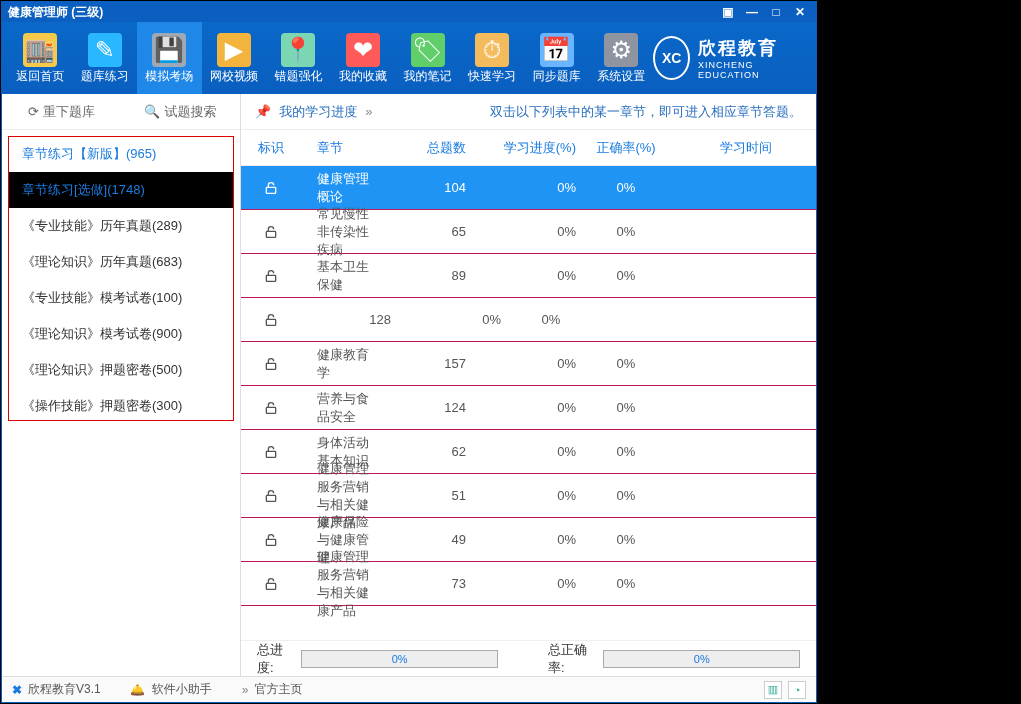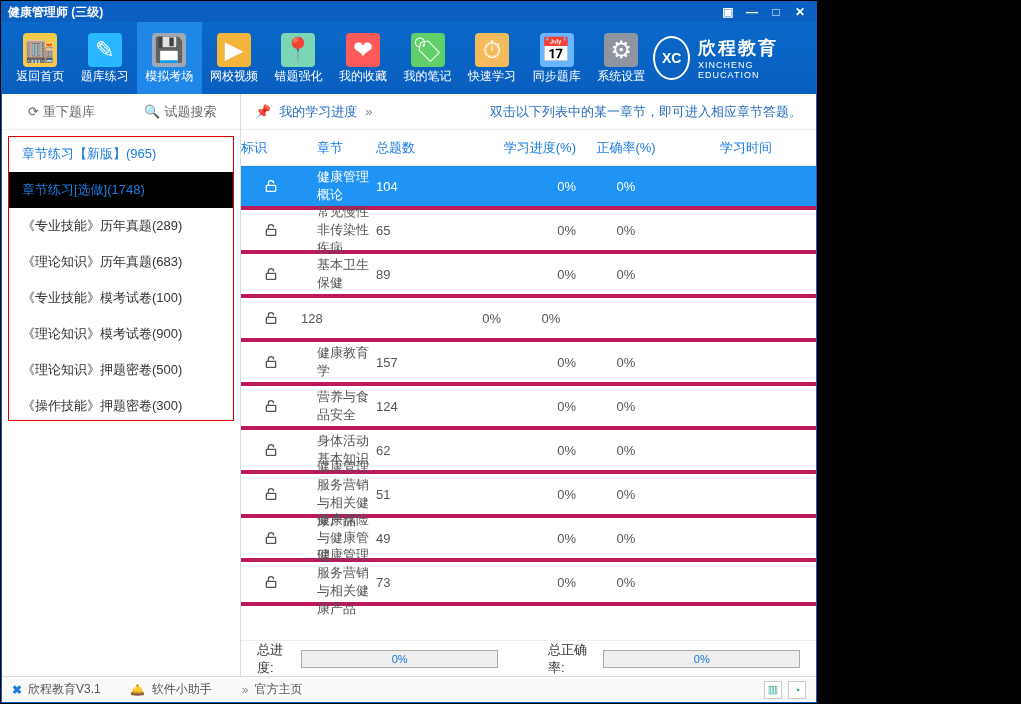--- a/index.html
+++ b/index.html
@@ -24,28 +24,28 @@
 .sidelist{flex:1;position:relative;padding:6px}
 .redbox{position:absolute;left:6px;top:6px;right:6px;height:285px;border:1px solid #d00;pointer-events:none}
 .sitem{height:36px;display:flex;align-items:center;padding-left:14px;color:#333;cursor:pointer}
 .sitem.sel{background:#000000;color:#1a7be0}
 .sitem.alt{color:#1a7be0}
 .main{flex:1;display:flex;flex-direction:column;min-width:0}
 .mainhdr{height:36px;border-bottom:1px solid #eee;display:flex;align-items:center;padding:0 14px;color:#333}
 .mainhdr .mh-left{display:flex;align-items:center;gap:8px;color:#2a6fbf}
 .mainhdr .mh-right{margin-left:auto;color:#2a6fbf}
 .tblhdr{height:36px;display:flex;align-items:center;color:#1a7be0;font-size:13px;border-bottom:1px solid #eee}
-.col-flag{width:60px;text-align:left}
+.col-flag{width:60px;text-align:center}
 .col-chap{flex:1;padding-left:16px}
-.col-total{width:90px;text-align:left}
+.col-total{width:90px;text-align:right}
 .col-prog{width:110px;text-align:right}
 .col-acc{width:100px;text-align:center}
 .col-time{width:140px;text-align:center}
 .tbody{flex:1;overflow:auto}
-.row{height:44px;display:flex;align-items:center;border-bottom:4px solid #be185d;color:#555;cursor:pointer}
+.row{height:44px;display:flex;align-items:center;border-bottom:1px solid #be185d;color:#555;cursor:pointer}
 .row.active{background:#1f94f4;color:#fff}
 .lock{width:60px;display:flex;align-items:center;justify-content:center}
 .lock svg{width:16px;height:16px}
 .footer1{height:36px;border-top:1px solid #eee;display:flex;align-items:center;padding:0 16px;gap:8px;color:#333;font-size:13px}
 .plabel{font-weight:normal}
 .pbar{width:230px;height:18px;border:1px solid #aaa;background:#eee;position:relative}
 .pbar .pval{position:absolute;left:0;right:0;top:0;bottom:0;display:flex;align-items:center;justify-content:center;color:#1a7be0;font-size:11px}
 .statusbar{height:26px;border-top:1px solid #ddd;display:flex;align-items:center;padding:0 10px;font-size:12px;color:#555;background:#fafafa}
 .statusbar .sbtn{display:flex;align-items:center;gap:6px;margin-right:30px;cursor:pointer}
 .sb-icons{margin-left:auto;display:flex;gap:6px}

